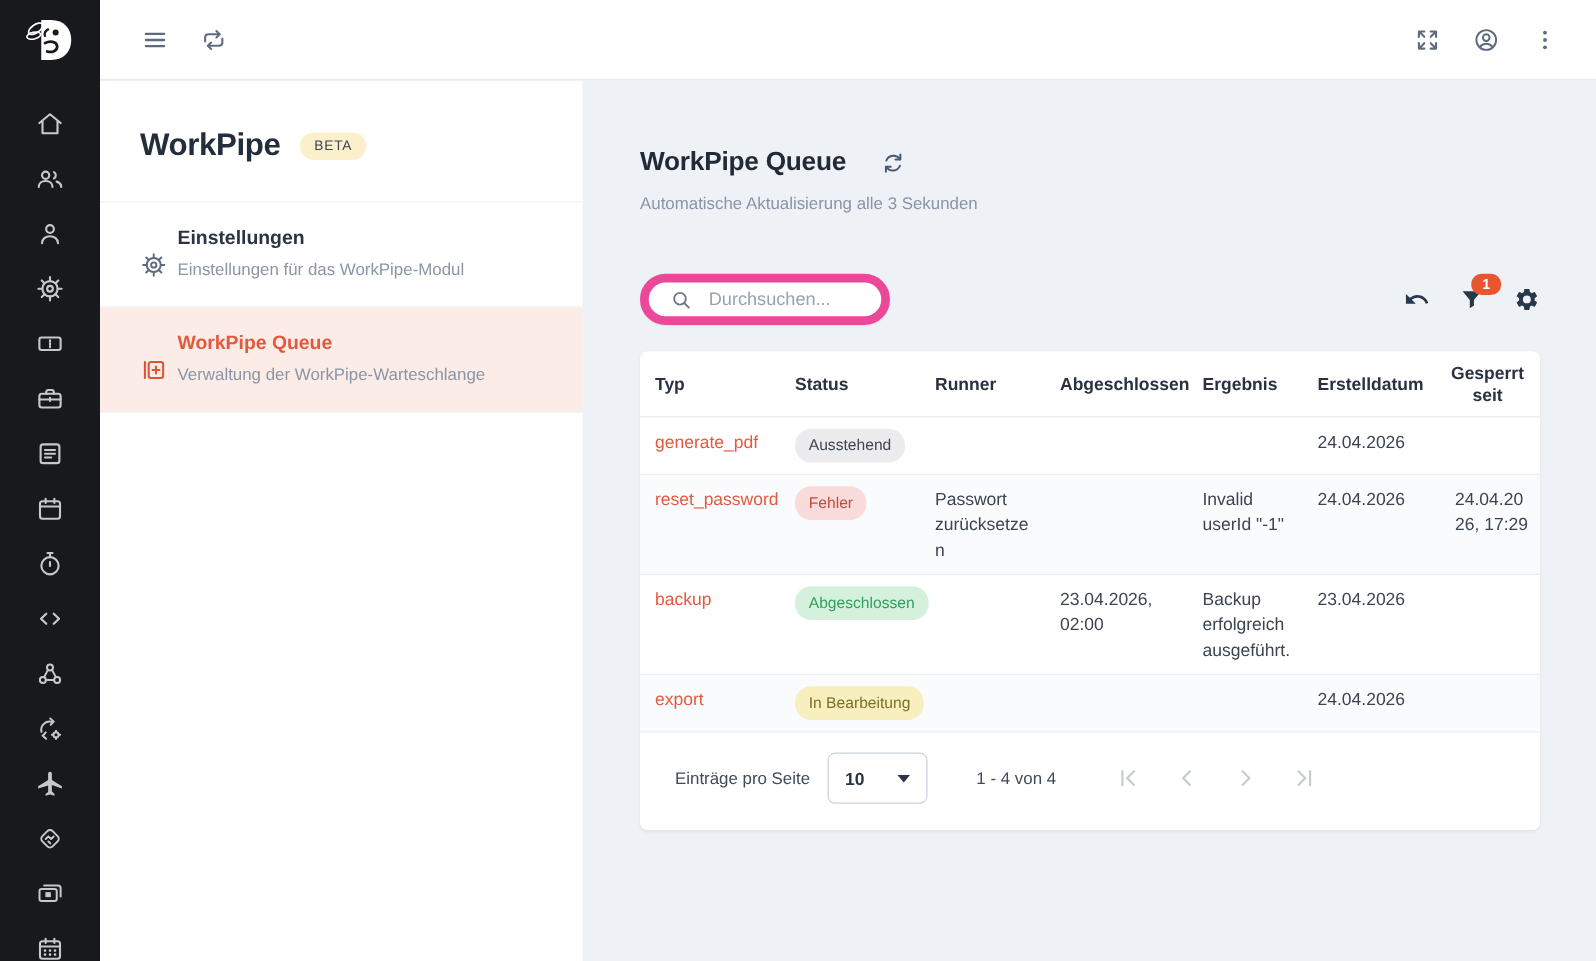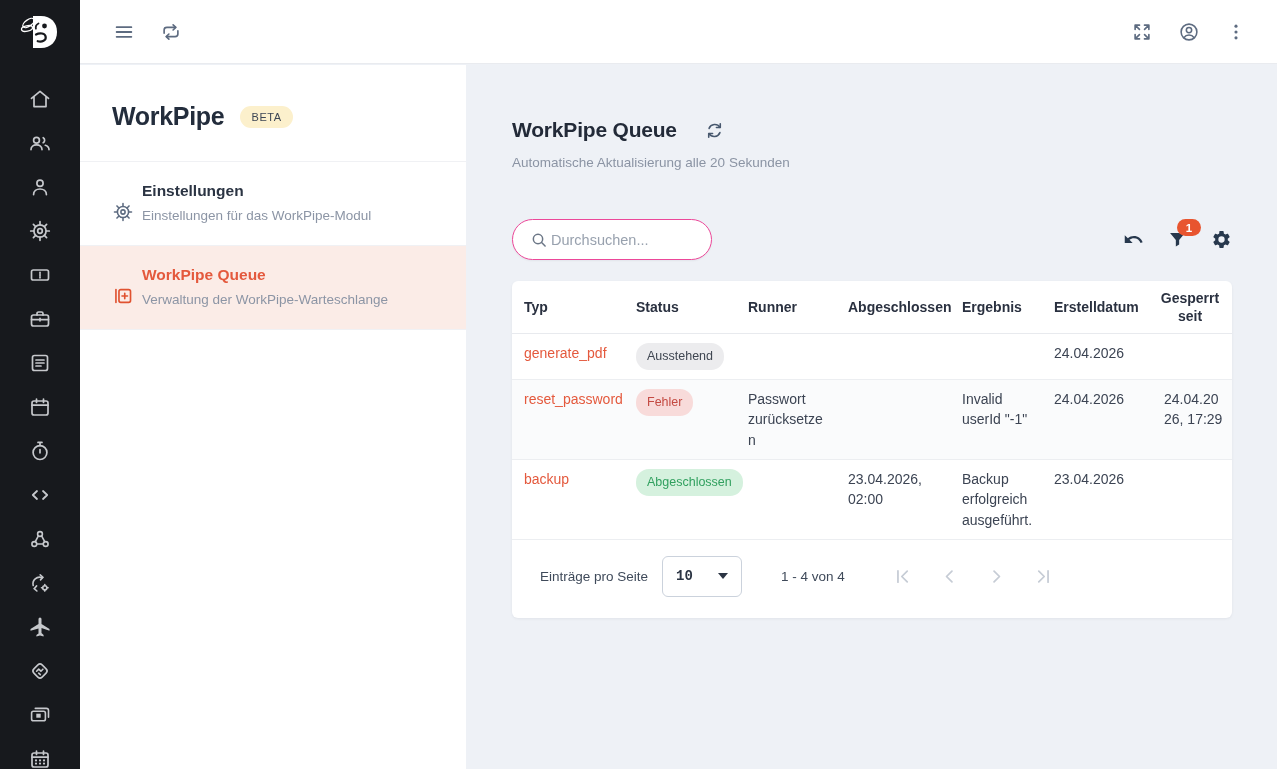--- a/index.html
+++ b/index.html
@@ -45,22 +45,22 @@
   .nav-desc { font-size:13.5px; color:#8c95a5; margin-top:8px; }
 
   
   .main { position:absolute; left:466px; top:65px; right:0; bottom:0; padding:53px 45px 0 46px; }
   .page-title-row { display:flex; align-items:center; gap:27px; }
   .page-title { font-size:21px; font-weight:800; color:#222a38; letter-spacing:-.2px; }
   .refresh-btn { color:#47586e; cursor:pointer; }
   .page-subtitle { margin-top:13px; font-size:13.5px; color:#8b94a4; }
 
   .toolbar-row { margin-top:49px; display:flex; align-items:center; justify-content:space-between; width:720px; }
-  .search-pill { width:200px; height:41px; background:#fff; border:1px solid #ec4899; border-radius:21px;
-                 display:flex; align-items:center; padding:0 14px 0 16px; gap:2px;
+  .search-pill { width:200px; height:41px; background:#fff; border:7px solid #ec4899; border-radius:21px;
+                 display:flex; align-items:center; padding:0 14px 0 16px; gap:12px;
                  box-shadow:0 1px 2px rgba(16,24,40,.05); }
   .search-ic { color:#6b7686; flex:0 0 auto; }
   .search-pill input { border:none; outline:none; background:transparent; font-family:inherit;
                        font-size:14.5px; color:#333b48; width:100%; }
   .search-pill input::placeholder { color:#98a1ae; }
   .toolbar-icons { display:flex; align-items:center; gap:23px; color:var(--dark-ic); }
   .tool-btn { cursor:pointer; position:relative; }
   .count-badge { position:absolute; top:-10px; right:-13px; background:var(--filter-badge,#e8552f); color:#fff;
                  font-size:11.5px; font-weight:700; min-width:24px; height:17px; border-radius:9px;
                  display:flex; align-items:center; justify-content:center; padding:0 3px; }
@@ -78,21 +78,21 @@
   td.typ { color:var(--accent); white-space:nowrap; cursor:pointer; }
   .badge { display:inline-block; padding:4px 11px 5px; border-radius:13px; font-size:12.5px; white-space:nowrap; }
   .badge-pending  { background:var(--b-pend-bg,#ececee);  color:var(--b-pend-tx,#3f4651); }
   .badge-error    { background:var(--b-err-bg,#f8dbda);   color:var(--b-err-tx,#c44a42); }
   .badge-success  { background:var(--b-ok-bg,#d5f1de);    color:var(--b-ok-tx,#31a05f); }
   .badge-progress { background:var(--b-prog-bg,#f8efbe);  color:var(--b-prog-tx,#7d7026); }
 
   .pagination { display:flex; align-items:center; padding:16px 10px 21px 28px; font-size:13.5px; color:#3f4a5a; }
   .pp-select { margin-left:14px; width:80px; height:41px; border:1.5px solid #cbd2dc; border-radius:6px;
                display:flex; align-items:center; justify-content:space-between; padding:0 13px;
-               font-size:14px; font-weight:600; color:#2b3443; cursor:pointer; background:#fff;font-family:Liberation Mono, monospace; }
+               font-size:14px; font-weight:600; color:#2b3443; cursor:pointer; background:#fff; }
   .caret-down { width:0; height:0; border-left:5px solid transparent; border-right:5px solid transparent;
                 border-top:6px solid #2b3443; }
   .pg-range { margin-left:39px; }
   .pg-controls { margin-left:47px; display:flex; align-items:center; gap:26px; color:#c6ccd5; }
   .pg-btn { cursor:pointer; }
 </style>
 </head>
 <body style="--accent: #e4593d; --accent-ic: #e05230; --filter-badge: #e8552f; --b-pend-bg: #ececee; --b-pend-tx: #3f4651; --b-err-bg: #f8dbda; --b-err-tx: #c44a42; --b-ok-bg: #d5f1de; --b-ok-tx: #31a05f; --b-prog-bg: #f8efbe; --b-prog-tx: #7d7026;">
 
 <svg width="0" height="0" style="position:absolute">
@@ -419,21 +419,21 @@
 
 <main class="main">
   <div class="page-title-row">
     <h1 class="page-title">WorkPipe Queue</h1>
     <span class="refresh-btn">
         <svg class="ic ic21">
           <use href="#i-refresh"></use>
         </svg>
       </span>
   </div>
-  <div class="page-subtitle">Automatische Aktualisierung alle 20 Sekunden</div>
+  <div class="page-subtitle">Automatische Aktualisierung alle 3 Sekunden</div>
 
   <div class="toolbar-row">
     <div class="search-pill">
       <span class="search-ic">
           <svg class="ic ic20">
             <use href="#i-search"></use>
           </svg>
         </span>
       <input type="text" placeholder="Durchsuchen..." style="">
     </div>
@@ -500,20 +500,29 @@
           </tr>
           <tr>
             <td class="typ">backup</td>
             <td><span class="badge badge-success">Abgeschlossen</span></td>
             <td></td>
             <td>23.04.2026, 02:00</td>
             <td>Backup erfolgreich ausgeführt.</td>
             <td>23.04.2026</td>
             <td></td>
           </tr>
+          <tr>
+            <td class="typ">export</td>
+            <td><span class="badge badge-progress">In Bearbeitung</span></td>
+            <td></td>
+            <td></td>
+            <td></td>
+            <td>24.04.2026</td>
+            <td></td>
+          </tr>
         </tbody>
     </table>
     <div class="pagination">
       <span>Einträge pro Seite</span>
       <span class="pp-select">
         <span>10</span>
         <span class="caret-down"></span>
       </span>
       <span class="pg-range">1 - 4 von 4</span>
       <span class="pg-controls">

